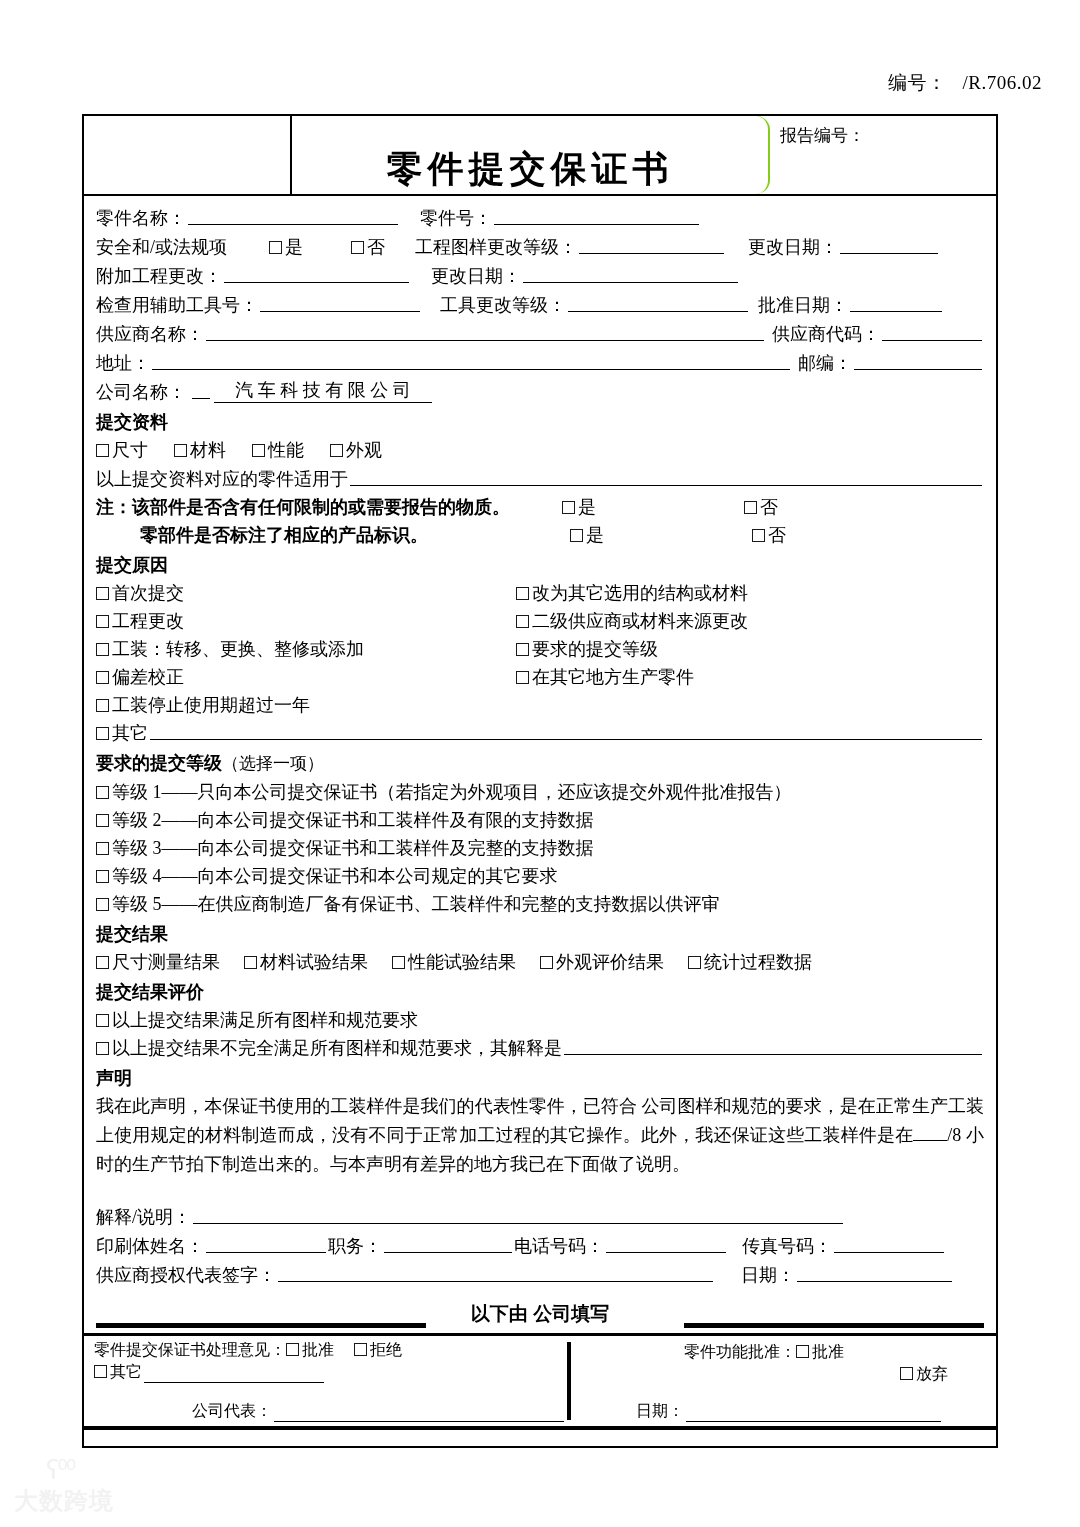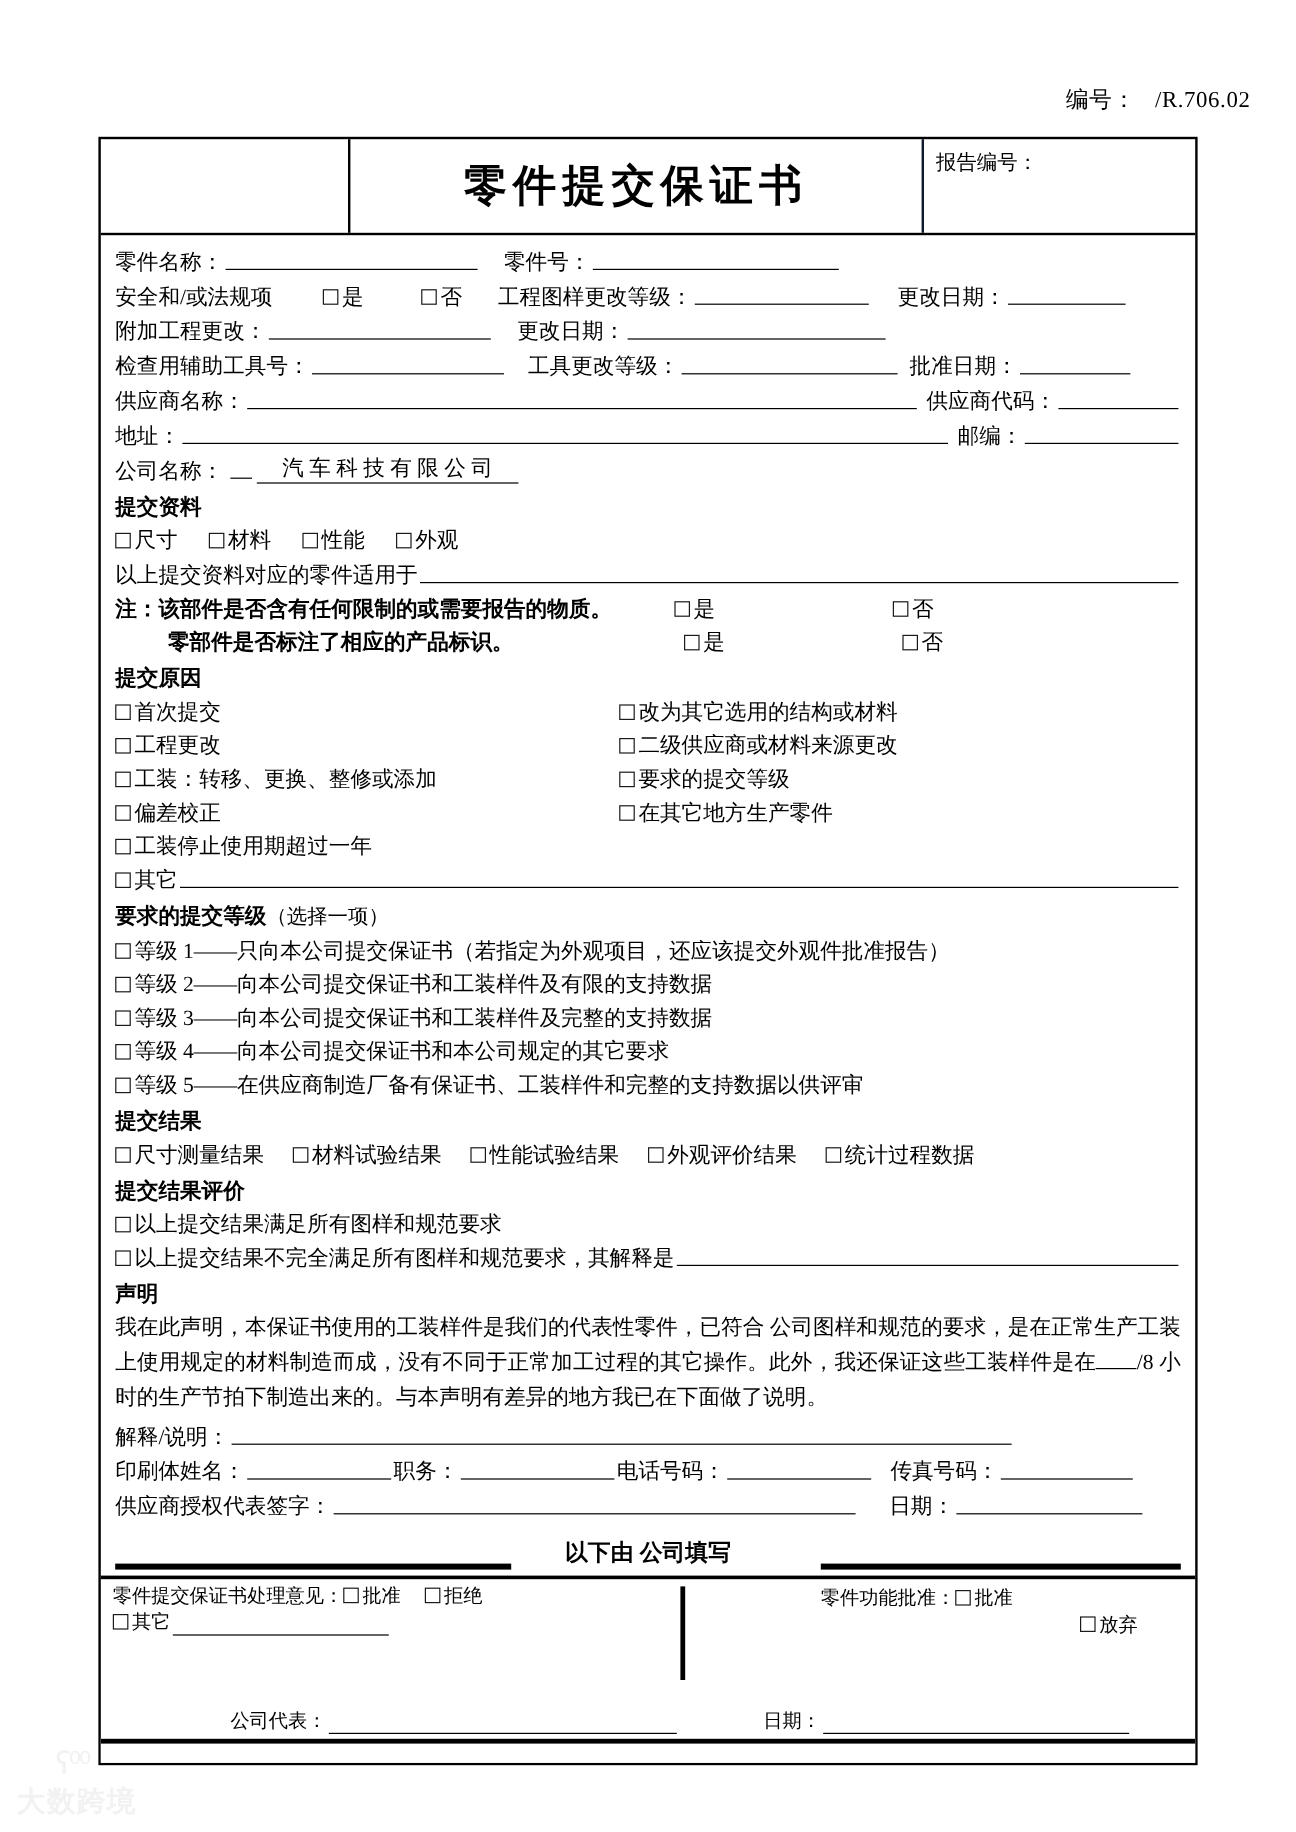--- a/index.html
+++ b/index.html
@@ -43,23 +43,24 @@
     height: 78px;
     border-bottom: 2px solid #000;
   }
   .title-left {
     width: 206px;
     border-right: 2px solid #000;
   }
   .title-center {
     flex: 1;
     display: flex;
-    align-items: center;
+    align-items: flex-end;
     justify-content: center;
-    border-right: 2px solid #0f172a;
+    border-right: 2px solid #84cc16;
+    border-radius: 14px;
   }
   .title-center .t {
     font-size: 36px;
     font-weight: 700;
     letter-spacing: 5px;
     font-family: "Liberation Sans", "DejaVu Sans", sans-serif;
   }
   .title-right {
     width: 226px;
     padding: 8px 0 0 10px;
@@ -159,21 +160,21 @@
     text-align: center;
     font-weight: 700;
     font-size: 19px;
     font-family: "Liberation Sans", "DejaVu Sans", sans-serif;
   }
 
   .bottom-box {
     border-top: 3px solid #000;
     position: relative;
     padding: 4px 10px 6px 10px;
-    height: 136px;
+    height: 93px;
     box-sizing: border-box;
   }
   .bottom-box .vdiv {
     position: absolute;
     left: 483px;
     top: 6px;
     width: 4px;
     height: 78px;
     background: #000;
   }
@@ -392,21 +393,21 @@
     <div class="row">
       <span class="opt"><span class="cb"></span><span>以上提交结果不完全满足所有图样和规范要求，其解释是</span></span>
       <span class="blank grow"></span>
     </div>
 
     <div class="sect-head">声明</div>
     <div class="declaration">
       <span>我在此声明，本保证书使用的工装样件是我们的代表性零件，已符合 公司图样和规范的要求，是在正常生产工装上使用规定的材料制造而成，没有不同于正常加工过程的其它操作。此外，我还保证这些工装样件是在</span><span class="ul-short"></span><span>/8 小时的生产节拍下制造出来的。与本声明有差异的地方我已在下面做了说明。</span>
     </div>
 
-    <div class="row" style="margin-top:4px">
+    <div class="row" style="margin-top:24px">
       <span class="lbl">解释/说明：</span>
       <span class="blank" style="width:650px"></span>
     </div>
 
     <div class="row">
       <span class="lbl">印刷体姓名：</span>
       <span class="blank" style="width:120px"></span>
       <span class="lbl">职务：</span>
       <span class="blank" style="width:128px"></span>
       <span class="lbl">电话号码：</span>

